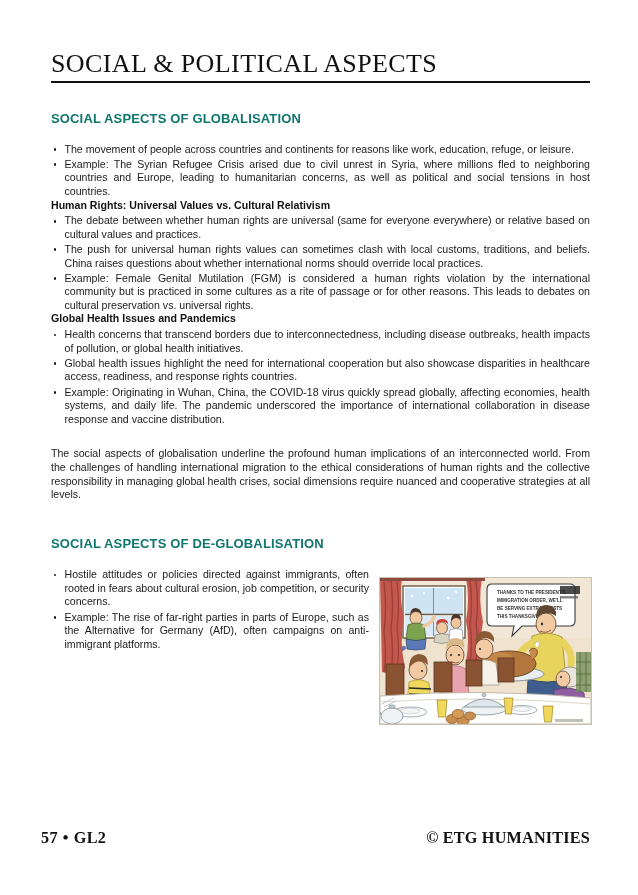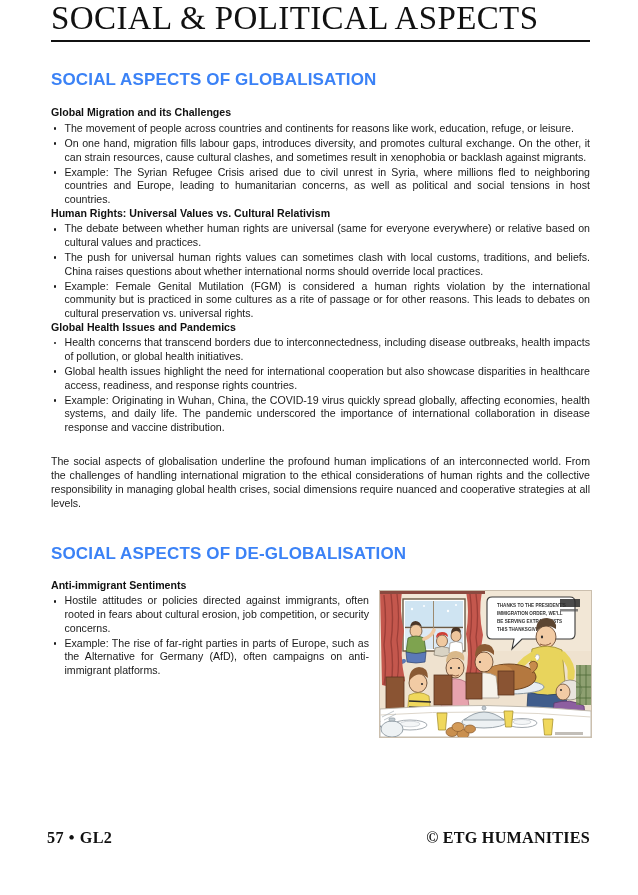--- a/index.html
+++ b/index.html
@@ -25,40 +25,41 @@
   .content {
     position: absolute;
     left: 51px;
     top: 0;
     width: 539px;
   }
 
   
   .doc-title {
     font-family: "Liberation Serif", serif;
-    font-size: 33px;
+    font-size: 26px;
     font-weight: 400;
     letter-spacing: 0.4px;
     color: #111;
     margin: 0;
+    padding-top: 49px;
     line-height: 1.12;
     white-space: nowrap;
   }
   .title-rule {
     margin-top: 3px;
     border-top: 2.1px solid #111;
     width: 100%;
   }
 
   
   .section-heading {
-    font-size: 17px;
+    font-size: 13px;
     font-weight: bold;
     letter-spacing: 0.15px;
-    color: #3b82f6;
+    color: #0f766e;
     margin: 0;
     line-height: 1.2;
   }
   .sec1 { padding-top: 28px; }
   .sec2 { padding-top: 0px; }
 
   
   .sub-heading {
     font-size: 10.6px;
     font-weight: bold;
@@ -128,21 +129,21 @@
     height: 146px;
     background: #f3ece2;
     overflow: hidden;
     border: 0.8px solid #cbbfae;
   }
   .cartoon svg { display: block; width: 211px; height: 146px; }
 
   
   .footer {
     position: absolute;
-    left: 47px;
+    left: 41px;
     right: 48px;
     top: 829px;
     display: flex;
     justify-content: space-between;
     align-items: baseline;
     font-family: "Liberation Serif", serif;
     font-size: 16.2px;
     font-weight: bold;
     color: #111;
   }
@@ -156,55 +157,52 @@
 <div class="page">
 
   <div class="content">
 
     <h1 class="doc-title">SOCIAL &amp; POLITICAL ASPECTS</h1>
     <div class="title-rule"></div>
 
     <h2 class="section-heading sec1">SOCIAL ASPECTS OF GLOBALISATION</h2>
 
     <div class="subblock first">
-      <h3 class="sub-heading">Global Migration and its Challenges</h3>
       <ul class="bullets">
         <li>The movement of people across countries and continents for reasons like work, education, refuge, or leisure.</li>
-        <li>On one hand, migration fills labour gaps, introduces diversity, and promotes cultural exchange. On the other, it can strain resources, cause cultural clashes, and sometimes result in xenophobia or backlash against migrants.</li>
         <li>Example: The Syrian Refugee Crisis arised due to civil unrest in Syria, where millions fled to neighboring countries and Europe, leading to humanitarian concerns, as well as political and social tensions in host countries.</li>
       </ul>
     </div>
 
     <div class="subblock">
       <h3 class="sub-heading">Human Rights: Universal Values vs. Cultural Relativism</h3>
       <ul class="bullets">
         <li>The debate between whether human rights are universal (same for everyone everywhere) or relative based on cultural values and practices.</li>
         <li>The push for universal human rights values can sometimes clash with local customs, traditions, and beliefs. China raises questions about whether international norms should override local practices.</li>
         <li>Example: Female Genital Mutilation (FGM) is considered a human rights violation by the international community but is practiced in some cultures as a rite of passage or for other reasons. This leads to debates on cultural preservation vs. universal rights.</li>
       </ul>
     </div>
 
     <div class="subblock">
       <h3 class="sub-heading">Global Health Issues and Pandemics</h3>
       <ul class="bullets">
         <li>Health concerns that transcend borders due to interconnectedness, including disease outbreaks, health impacts of pollution, or global health initiatives.</li>
         <li>Global health issues highlight the need for international cooperation but also showcase disparities in healthcare access, readiness, and response rights countries.</li>
-        <li>Example: Originating in Wuhan, China, the COVID-19 virus quickly spread globally, affecting economies, health systems, and daily life. The pandemic underscored the importance of international collaboration in disease response and vaccine distribution.</li>
+        <li>Example: Originating in Wuhan, China, the COVID-18 virus quickly spread globally, affecting economies, health systems, and daily life. The pandemic underscored the importance of international collaboration in disease response and vaccine distribution.</li>
       </ul>
     </div>
 
     <p class="para closing-para">The social aspects of globalisation underline the profound human implications of an interconnected world. From the challenges of handling international migration to the ethical considerations of human rights and the collective responsibility in managing global health crises, social dimensions require nuanced and cooperative strategies at all levels.</p>
 
     <div style="height:34px"></div>
     <h2 class="section-heading sec2">SOCIAL ASPECTS OF DE-GLOBALISATION</h2>
 
     <div class="twocol">
 
       <div class="col-text">
-        <h3 class="sub-heading">Anti-immigrant Sentiments</h3>
         <ul class="bullets">
           <li>Hostile attitudes or policies directed against immigrants, often rooted in fears about cultural erosion, job competition, or security concerns.</li>
           <li>Example: The rise of far-right parties in parts of Europe, such as the Alternative for Germany (AfD), often campaigns on anti-immigrant platforms.</li>
         </ul>
       </div>
 
       <div class="col-figure">
         <div class="cartoon">
           <svg viewBox="0 0 211 146" xmlns="http://www.w3.org/2000/svg">
 

